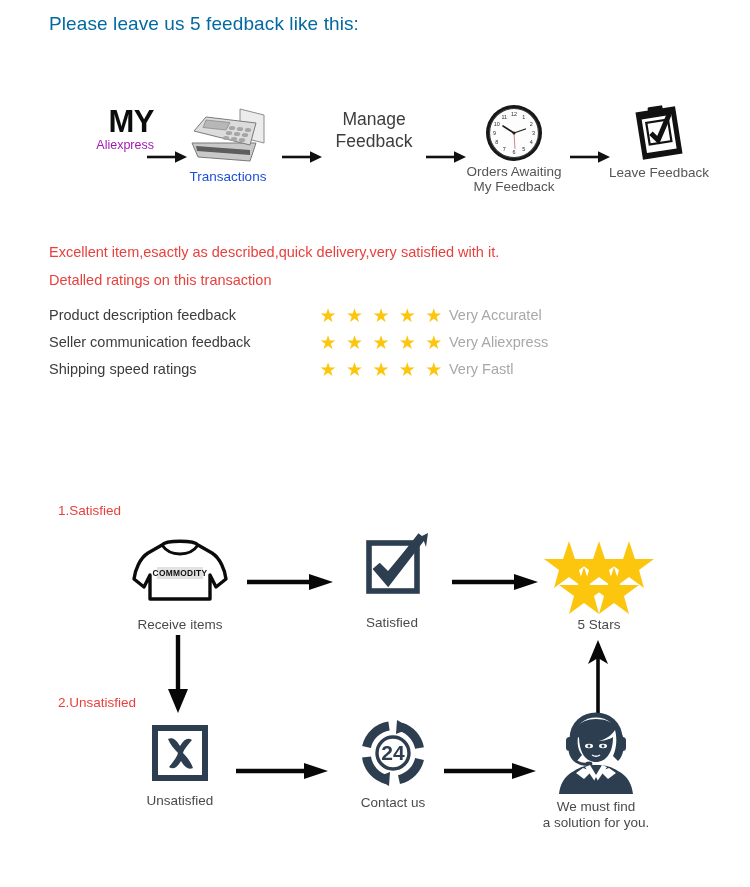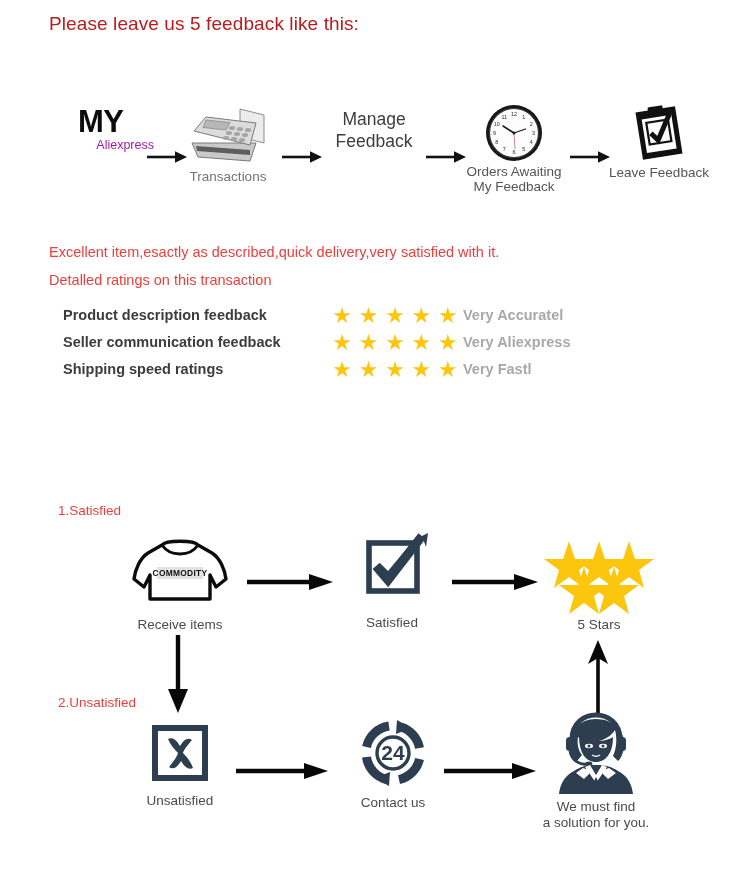--- a/index.html
+++ b/index.html
@@ -11,38 +11,38 @@
     font-family:"Liberation Sans", sans-serif;
     color:#3a3a3a;
     position:relative;
     overflow:hidden;
   }
   .page { position:relative; width:750px; height:887px; }
 
   
   .heading {
     position:absolute; left:49px; top:13px;
-    font-size:19px; color:#b91c1c; letter-spacing:.1px;
+    font-size:19px; color:#0369a1; letter-spacing:.1px;
     white-space:nowrap;
   }
 
   
   .flow-top { position:absolute; left:0; top:104px; width:750px; height:108px; }
   .node { position:absolute; text-align:center; }
   .node .caption {
     font-size:13.5px; color:#555; line-height:15px; white-space:nowrap;
     margin-top:0;
   }
-  .node .caption.grey { color:#737373; }
+  .node .caption.grey { color:#1d4ed8; }
 
   
   .n-my { left:78px; top:0px; width:76px; }
   .n-my .my {
     font-size:31px; font-weight:bold; color:#0c0c0c; line-height:36px;
-    letter-spacing:-.5px; text-align:left;
+    letter-spacing:-.5px; text-align:right;
   }
   .n-my .sub {
     font-size:12.5px; color:#a21caf; line-height:14px; text-align:right;
     margin-top:-2px;
   }
 
   
   .arrow-h { position:absolute; }
   .arrow-h svg { display:block; }
 
@@ -61,21 +61,21 @@
   .n-clip { left:608px; top:-3px; width:102px; }
 
   
   .red-line {
     position:absolute; color:#e8413d; font-size:14.5px; white-space:nowrap;
   }
   .red1 { left:49px; top:244px; }
   .red2 { left:49px; top:272px; }
 
   
-  .ratings { position:absolute; left:63px; top:303px; width:560px;font-weight:bold; }
+  .ratings { position:absolute; left:49px; top:303px; width:560px; }
   .rating-row { height:27px; position:relative; }
   .rating-label {
     position:absolute; left:0; top:0;
     font-size:14.5px; color:#3c3c3c; line-height:24px; white-space:nowrap;
   }
   .rating-stars { position:absolute; left:268px; top:2px; }
   .rating-stars .st {
     display:inline-block; width:22px; text-align:center;
     font-size:19px; line-height:21px; color:#fcc60f;
   }

